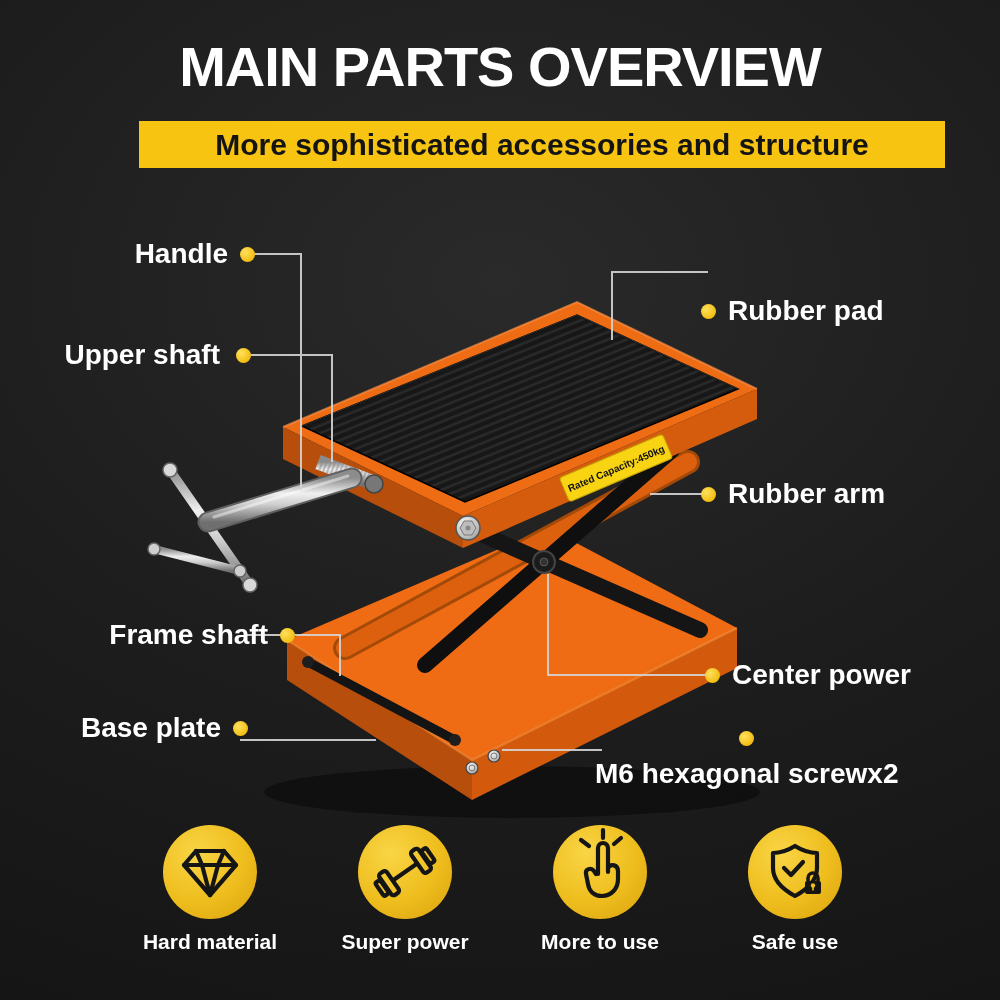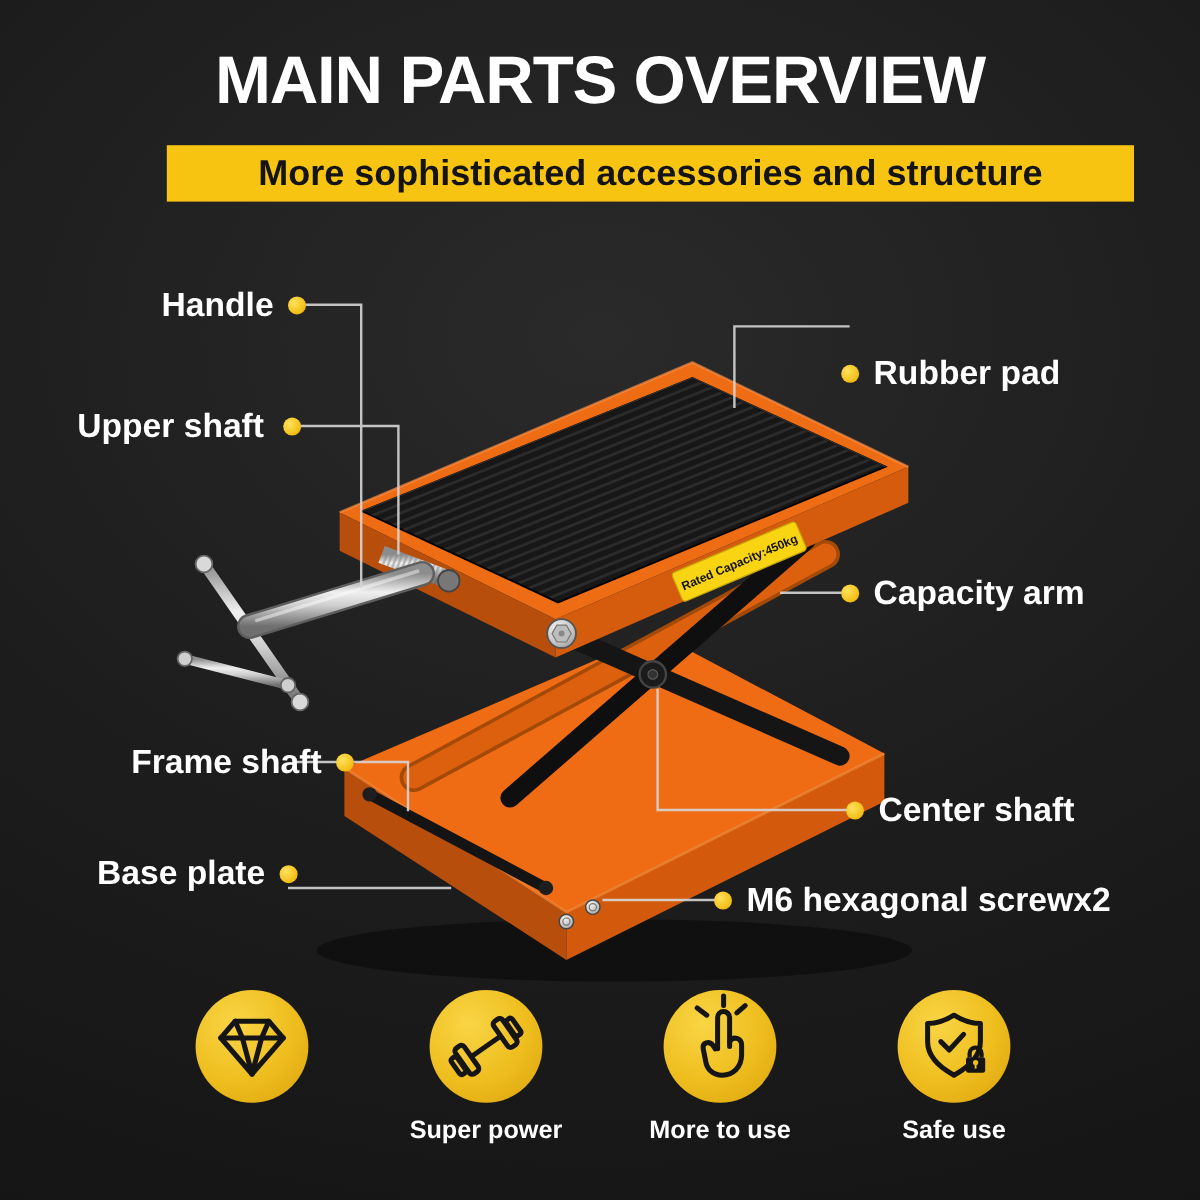--- a/index.html
+++ b/index.html
@@ -162,27 +162,27 @@
     <span class="label">Base plate</span>
     <span class="dot"></span>
   </div>
 
   <div class="callout" style="left:701px;top:253px;margin-top:39px;">
     <span class="dot"></span>
     <span class="label">Rubber pad</span>
   </div>
   <div class="callout" style="left:701px;top:475px;">
     <span class="dot"></span>
-    <span class="label">Capacity arm</span>
+    <span class="label">Rubber arm</span>
   </div>
   <div class="callout" style="left:705px;top:656px;">
     <span class="dot"></span>
-    <span class="label">Center shaft</span>
-  </div>
-  <div class="callout" style="left:595px;top:731px;">
+    <span class="label">Center power</span>
+  </div>
+  <div class="callout" style="left:595px;top:731px;flex-direction:column;">
     <span class="dot"></span>
     <span class="label">M6 hexagonal screwx2</span>
   </div>
 
   <div class="feature" style="left:163px;top:825px;">
     <svg width="94" height="94" viewBox="-47 -47 94 94">
       <g stroke="#151515" stroke-width="4.2" fill="none" stroke-linejoin="round" stroke-linecap="round">
         <path d="M -26,-7 L -14,-21 L 14,-21 L 26,-7 L 0,23 Z"></path>
         <path d="M -26,-7 H 26"></path>
         <path d="M -14,-21 L -8,-7 L 0,23"></path>
@@ -220,17 +220,18 @@
       </g>
       <g transform="translate(12,12)">
         <path d="M 1,-3 v -3 a 5,5 0 0 1 10,0 v 3" stroke="#151515" stroke-width="3.5" fill="none"></path>
         <rect x="-2" y="-3" width="16" height="13" rx="2" fill="#151515"></rect>
         <circle cx="6" cy="1.5" r="2.2" fill="#eebd1d"></circle>
         <rect x="5.2" y="2.5" width="1.6" height="4" fill="#eebd1d"></rect>
       </g>
     </svg>
   </div>
 
+  <div class="feature-label" style="left:100px;top:930px;">Hard material</div>
   <div class="feature-label" style="left:295px;top:930px;">Super power</div>
   <div class="feature-label" style="left:490px;top:930px;">More to use</div>
   <div class="feature-label" style="left:685px;top:930px;">Safe use</div>
 
 </div>
 
 </body></html>

